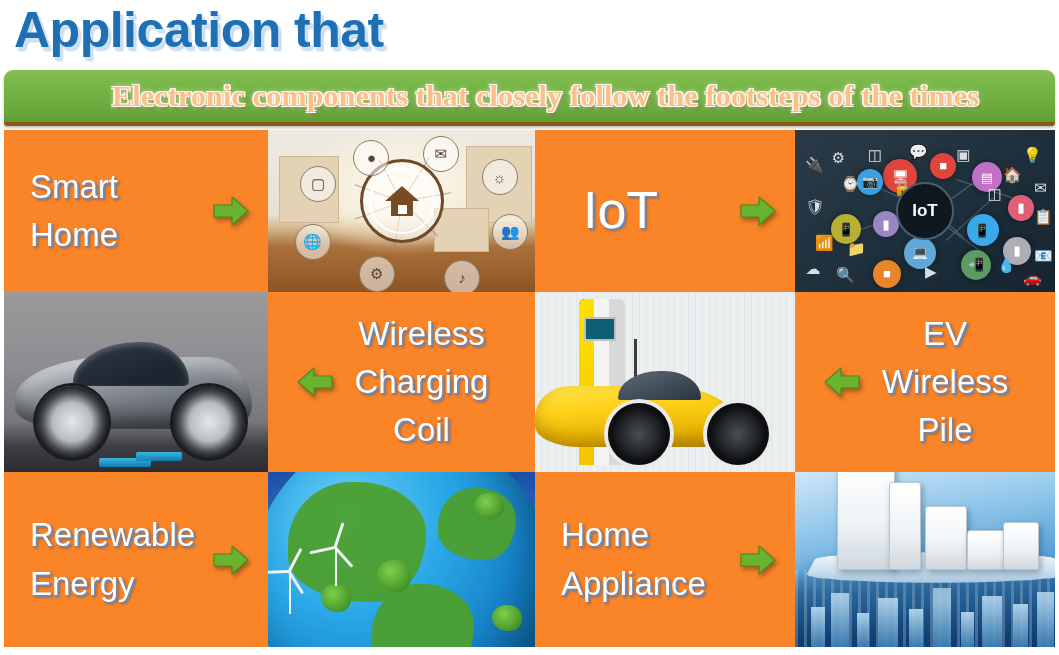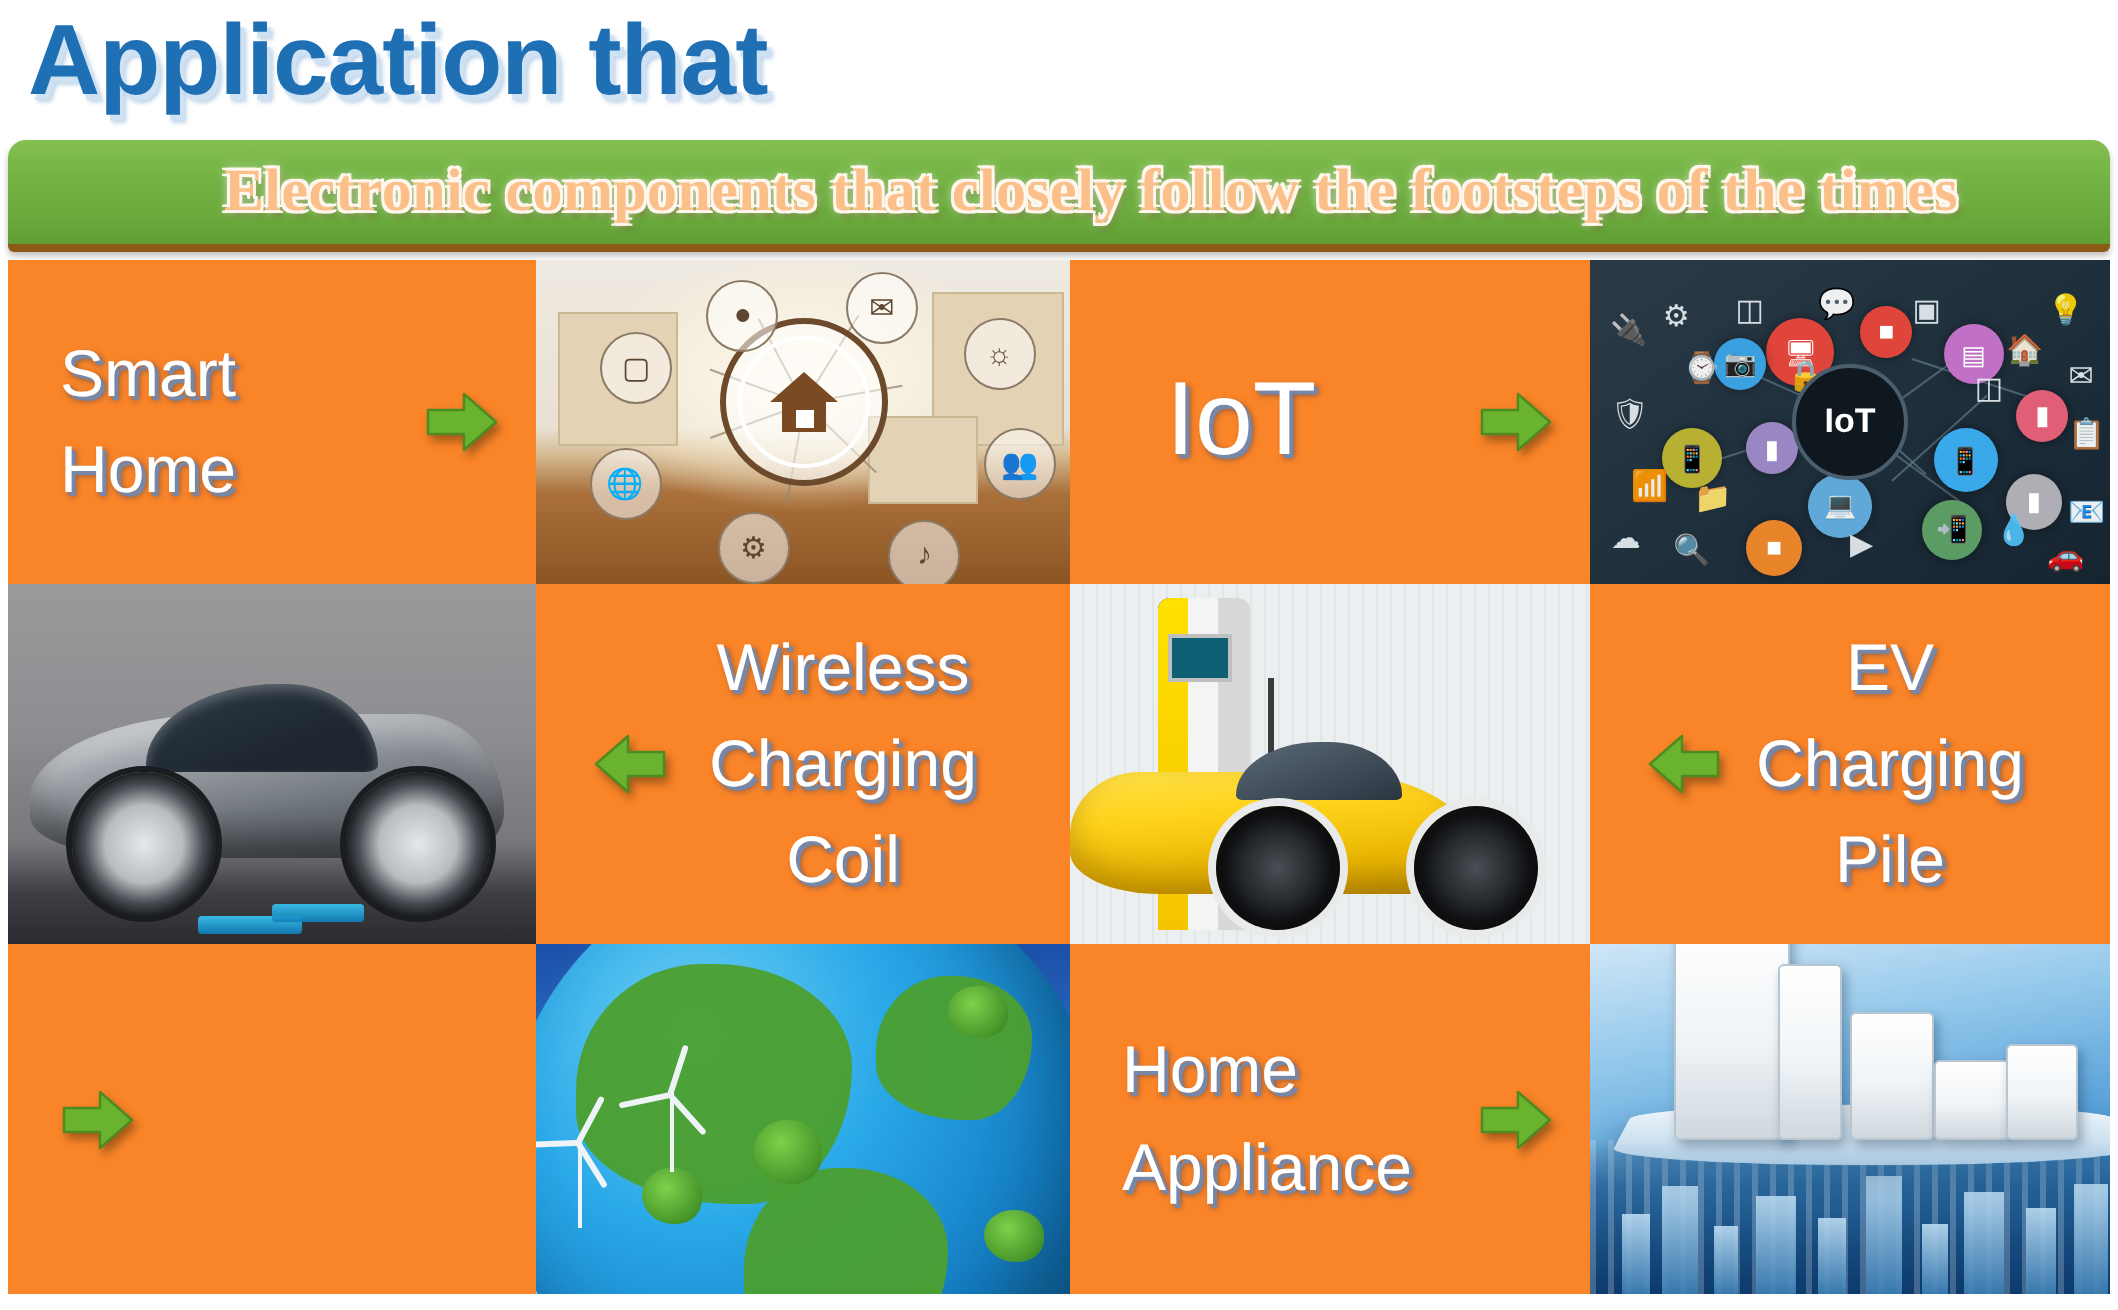--- a/index.html
+++ b/index.html
@@ -383,25 +383,27 @@
     <div class="ycar-wheel" style="left:66%;"></div>
   </div>
 
   <div class="cell label-cell arrow-left">
     <span class="arrow">
       <svg viewBox="0 0 38 34">
           <path d="M36 11 h-18 V3 L2 17 l16 14 v-8 h18 z" fill="#6AB32E" stroke="#4d8a1f" stroke-width="1.2" stroke-linejoin="round"></path>
         </svg>
     </span>
     <span class="label-text">EV
-Charging
+Wireless
 Pile</span>
   </div>
 
   <div class="cell label-cell arrow-right">
+    <span class="label-text">Renewable
+Energy</span>
     <span class="arrow">
       <svg viewBox="0 0 38 34">
           <path d="M2 11 h18 V3 l16 14 -16 14 v-8 H2 z" fill="#6AB32E" stroke="#4d8a1f" stroke-width="1.2" stroke-linejoin="round"></path>
         </svg>
     </span>
   </div>
 
   <div class="cell img-renew">
     <div class="re-sun"></div>
     <div class="re-panel" style="left:58%;top:14%;width:86px;height:52px;"></div>

